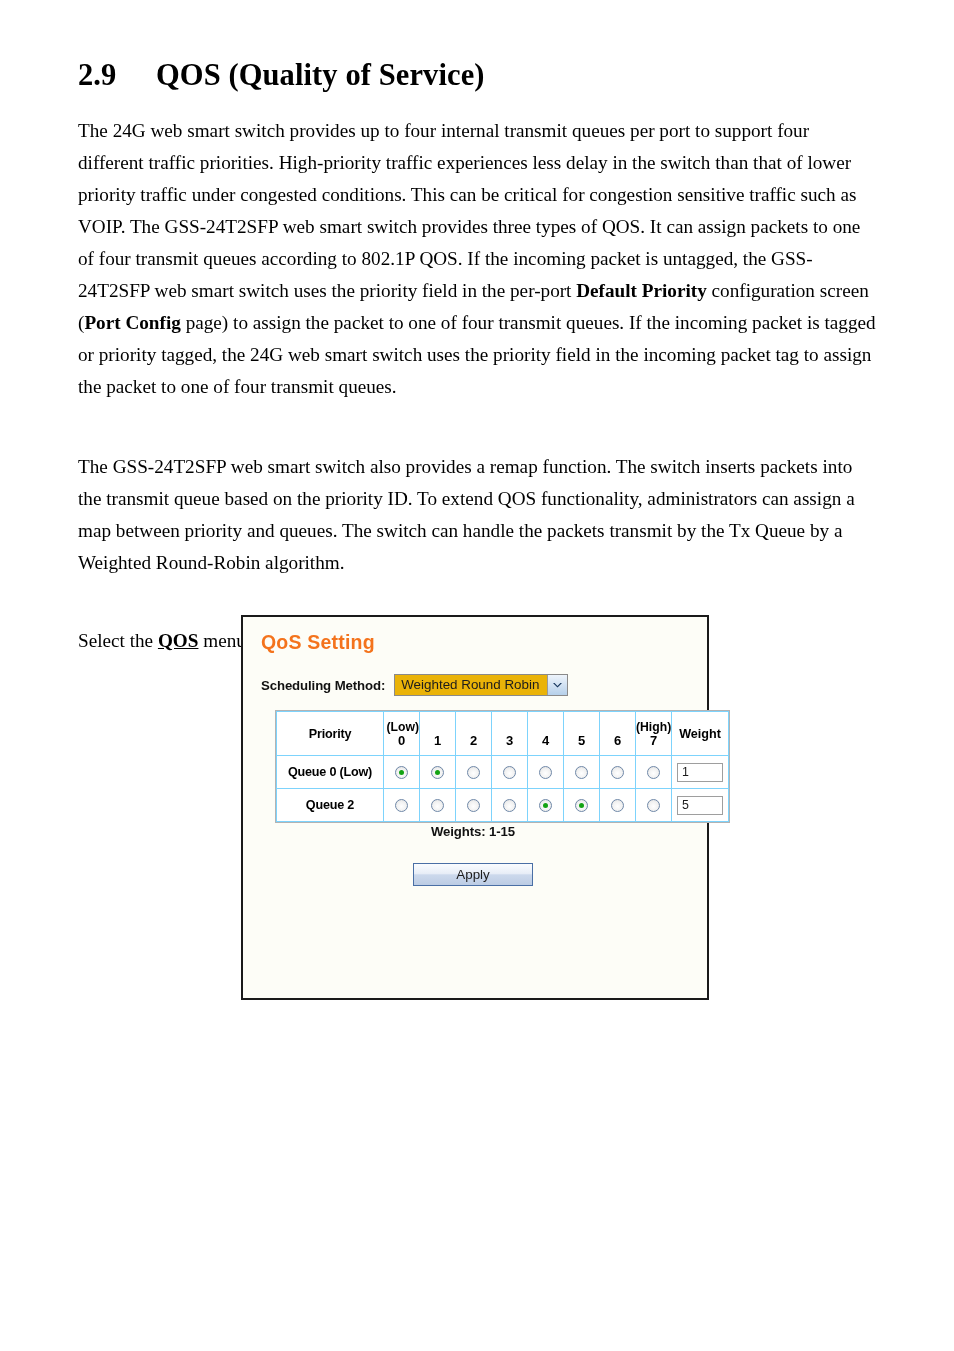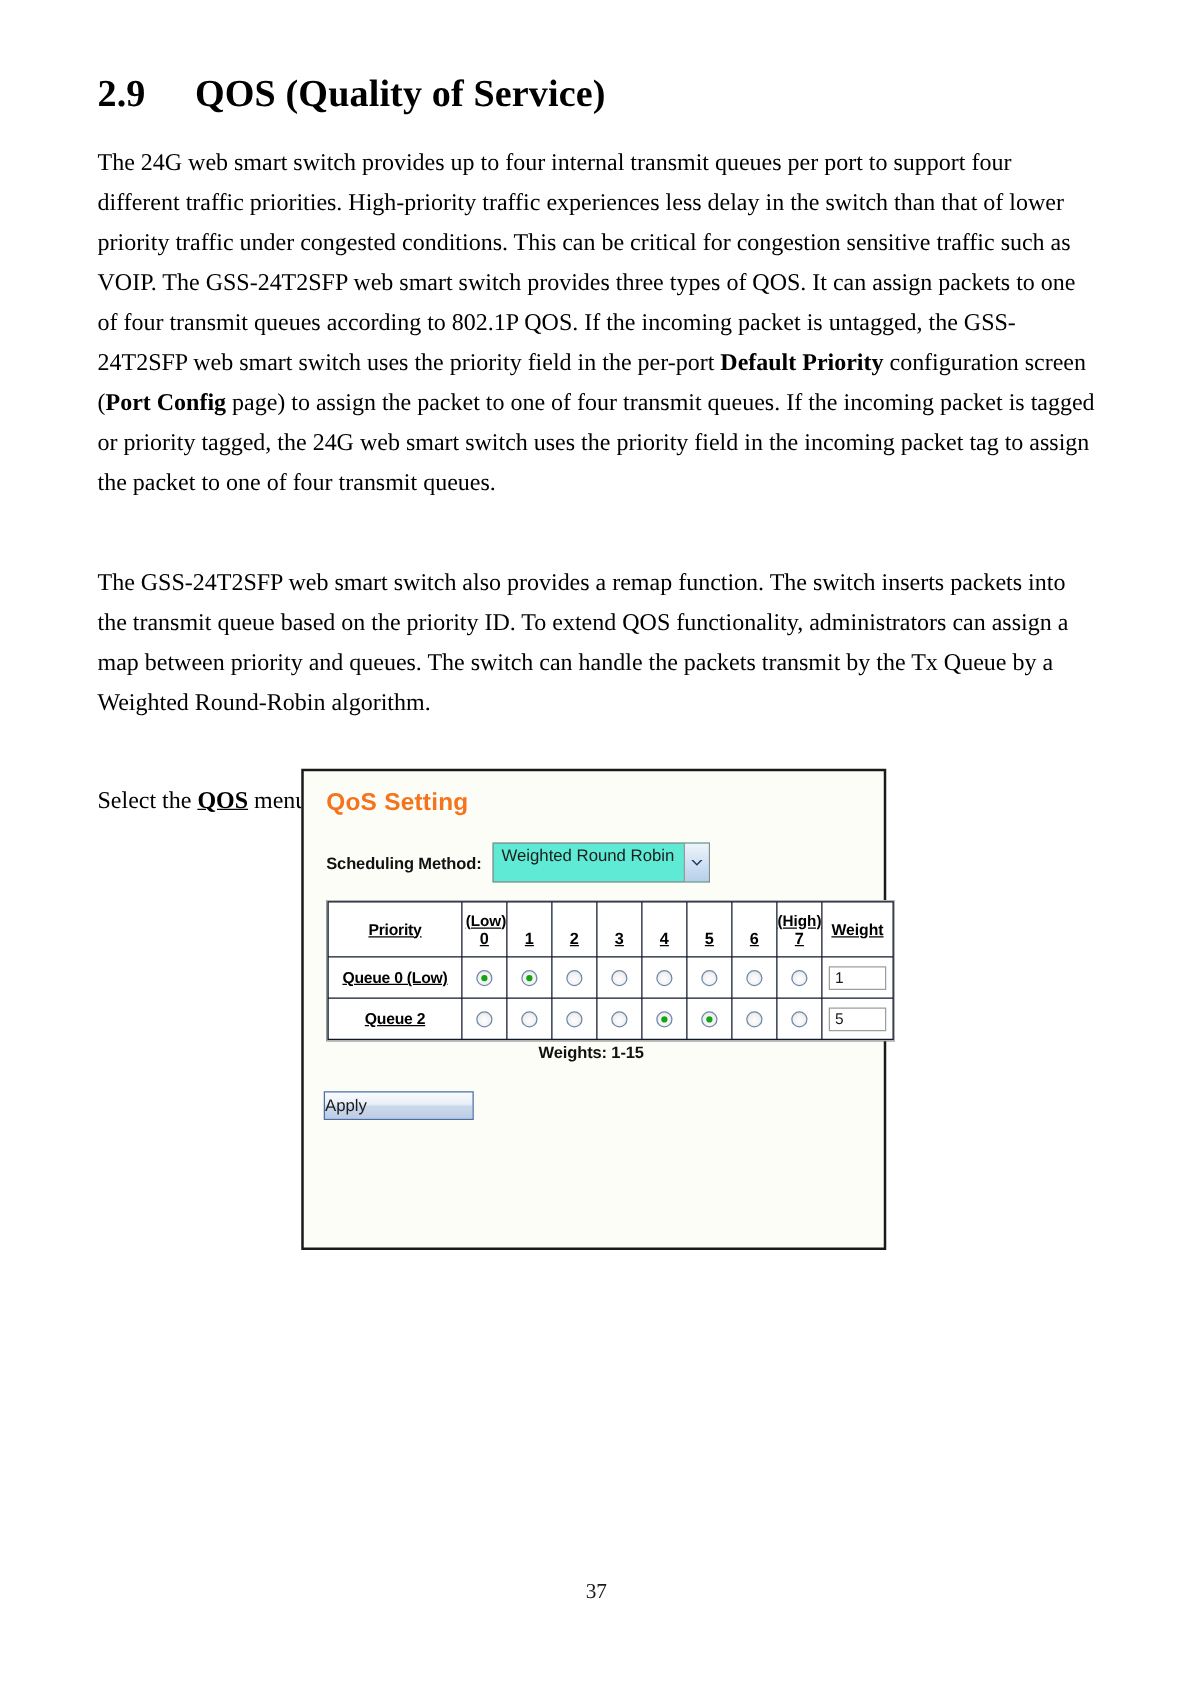--- a/index.html
+++ b/index.html
@@ -94,23 +94,23 @@
   .sched-label {
     font-size: 13.2px;
     font-weight: bold;
     color: #111;
     letter-spacing: -0.1px;
     margin-right: 9px;
   }
   .select-box {
     display: flex;
     align-items: stretch;
-    height: 32px;
+    height: 22px;
     border: 1px solid #8a8a8a;
-    background: #5eead4;
+    background: #eab308;
     box-sizing: border-box;
   }
   .select-text {
     padding: 0 8px 0 6px;
     font-size: 13.4px;
     color: #1c1c1c;
     line-height: 20px;
     white-space: nowrap;
     font-family: "Liberation Sans", "DejaVu Sans", sans-serif;
   }
@@ -121,26 +121,25 @@
     display: flex;
     align-items: center;
     justify-content: center;
   }
   .select-arrow svg { display: block; }
 
   
   table.qos-table {
     border-collapse: separate;
     border-spacing: 1px;
-    background: #0f172a;
+    background: #7dd3fc;
     border: 1px solid #b3b3b3;
-    margin: 0 0 0 2px;
+    margin: 0 0 0 16px;
     table-layout: fixed;
     width: 434px;
-    text-decoration: underline;
   }
   table.qos-table td,
   table.qos-table th {
     background: #ffffff;
     padding: 0;
     text-align: center;
     vertical-align: middle;
     font-size: 12.6px;
     color: #000;
   }
@@ -225,21 +224,21 @@
     text-align: center;
     font-size: 13.2px;
     font-weight: bold;
     color: #111;
     margin: 1px 0 0 0;
     letter-spacing: -0.1px;
     padding-right: 6px;
   }
 
   .apply-wrap {
-    text-align: left;
+    text-align: center;
     margin-top: 24px;
     padding-right: 6px;
   }
   .apply-btn {
     display: inline-block;
     width: 120px;
     height: 23px;
     line-height: 21px;
     border: 1px solid #4a6fa5;
     background: linear-gradient(to bottom, #fafcff 0%, #e8eef7 45%, #ccd9ec 52%, #bccce4 100%);
@@ -373,15 +372,14 @@
 
       <div class="weights-note">Weights: 1-15</div>
 
       <div class="apply-wrap">
         <span class="apply-btn">Apply</span>
       </div>
 
     </div>
   </div>
 
-  <div class="page-number">37</div>
 
 </div>
 
 </body></html>

